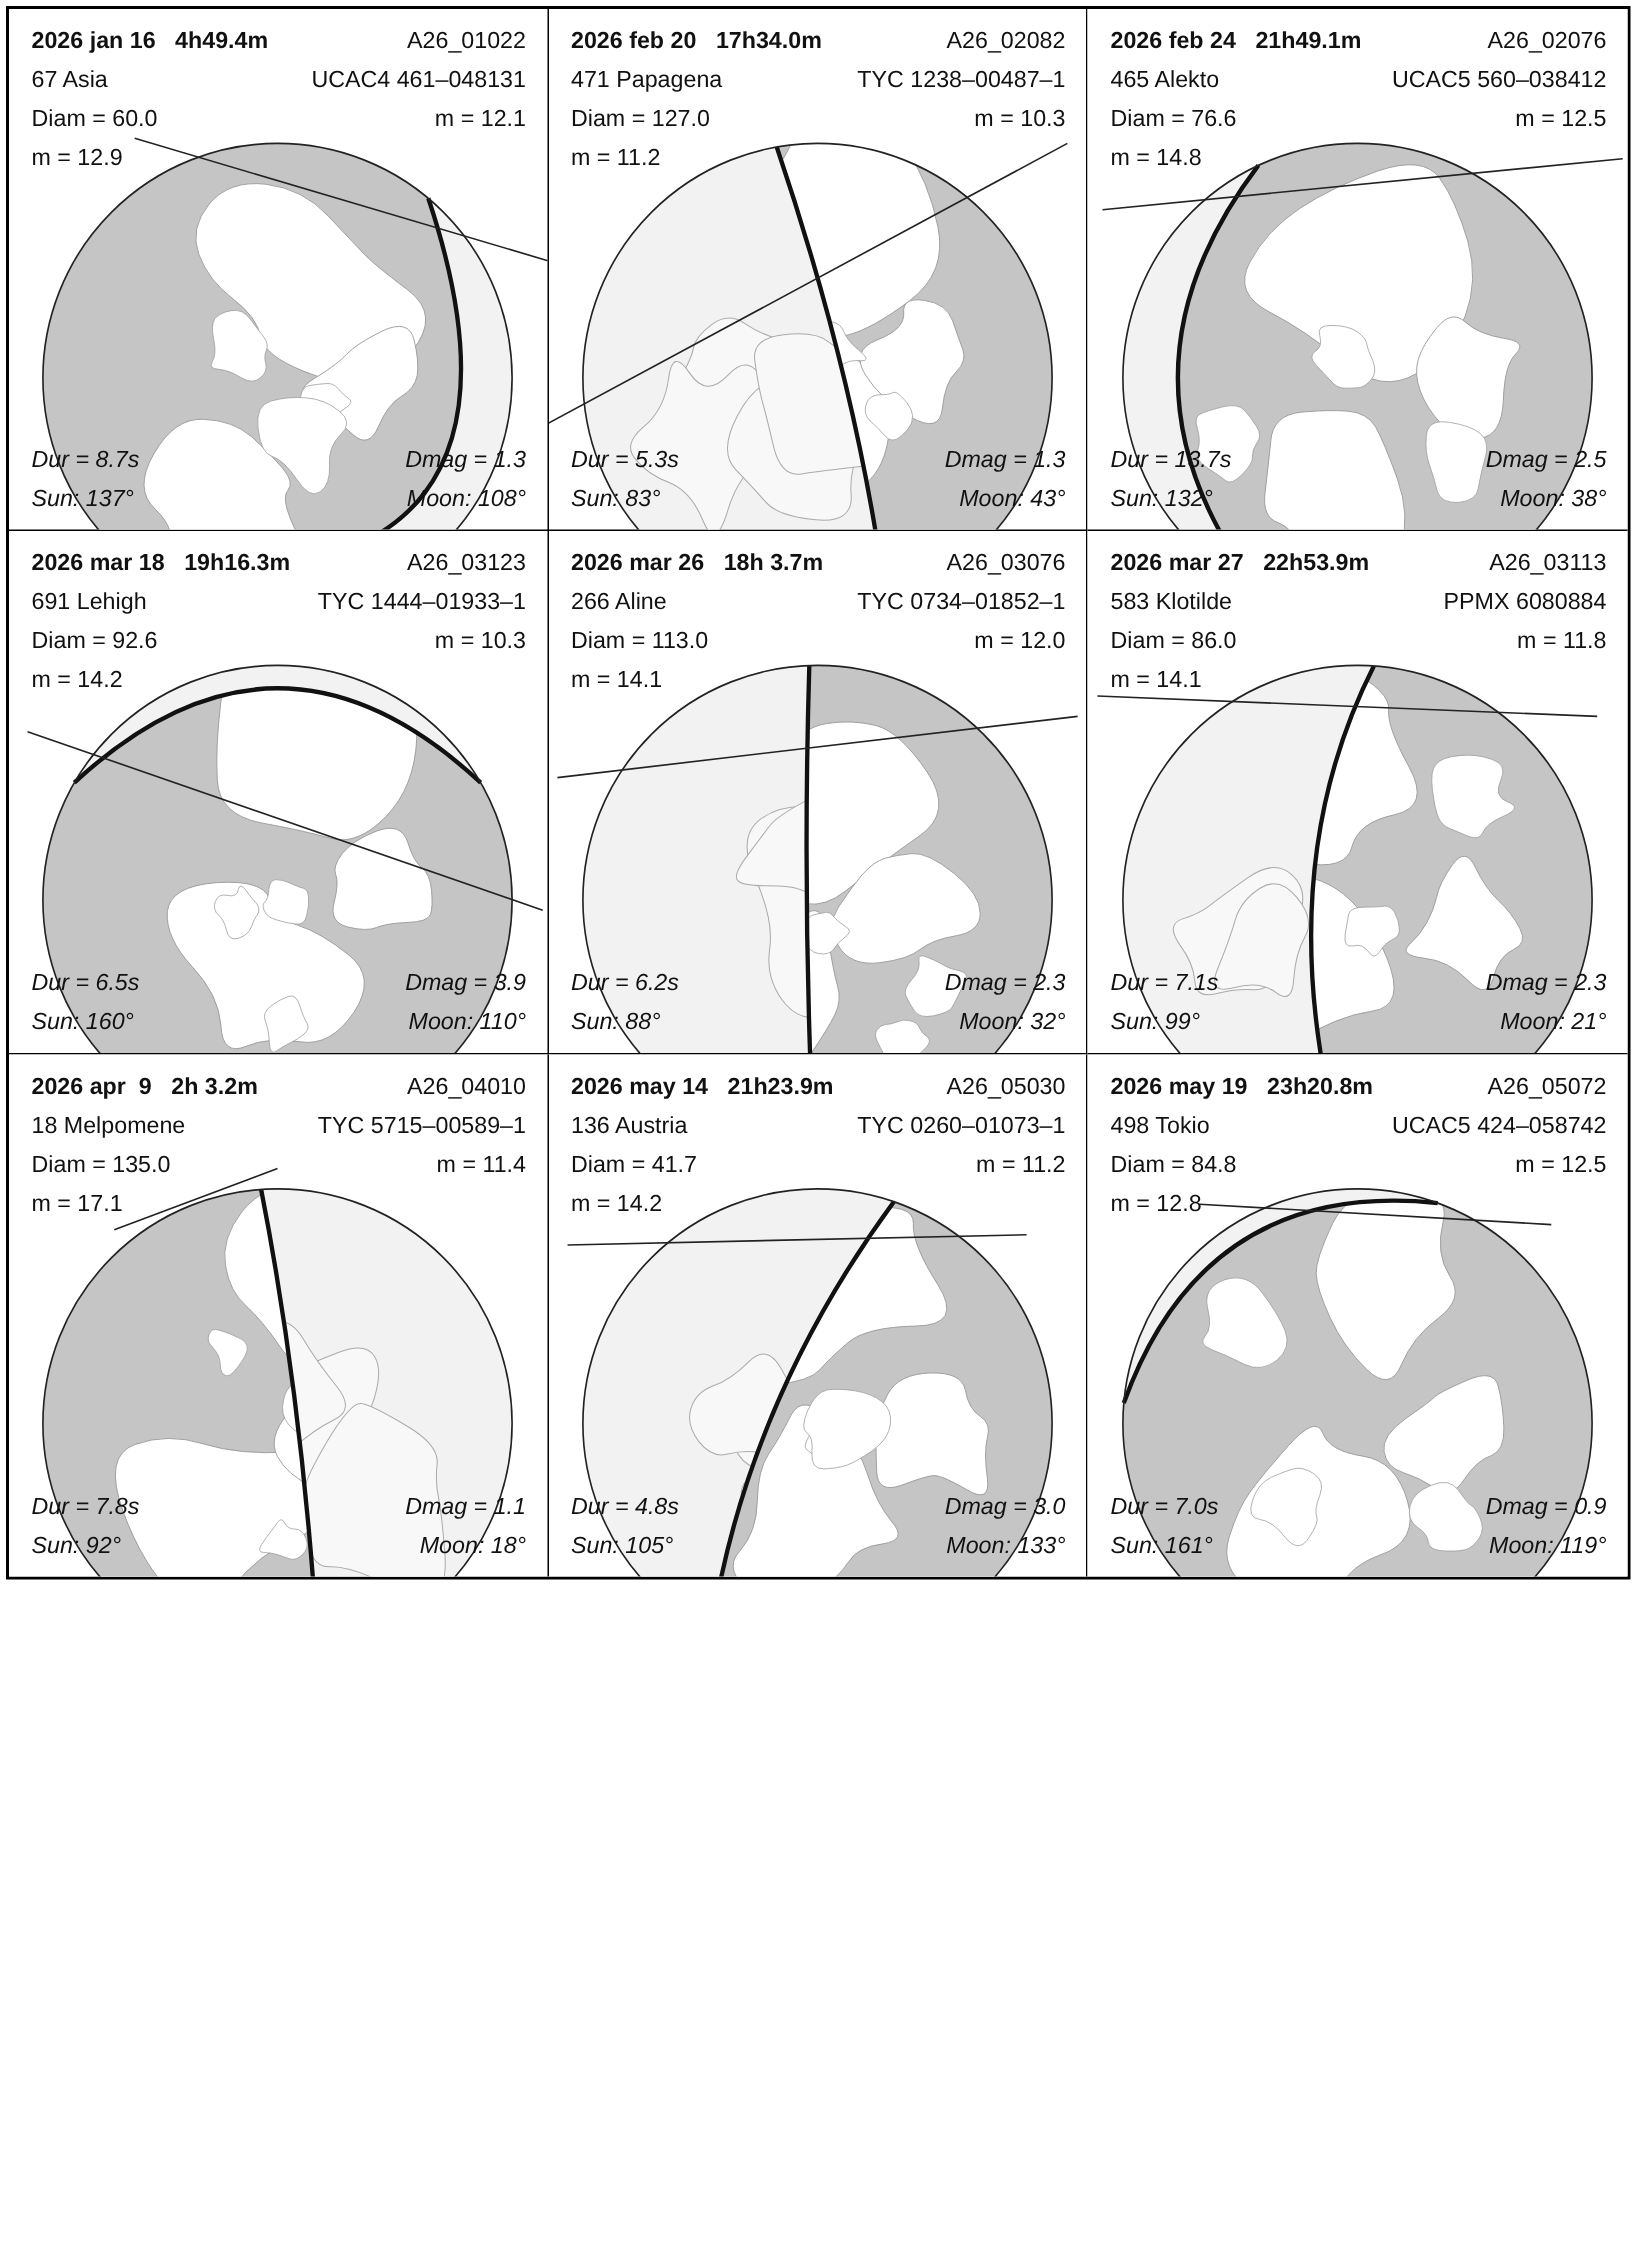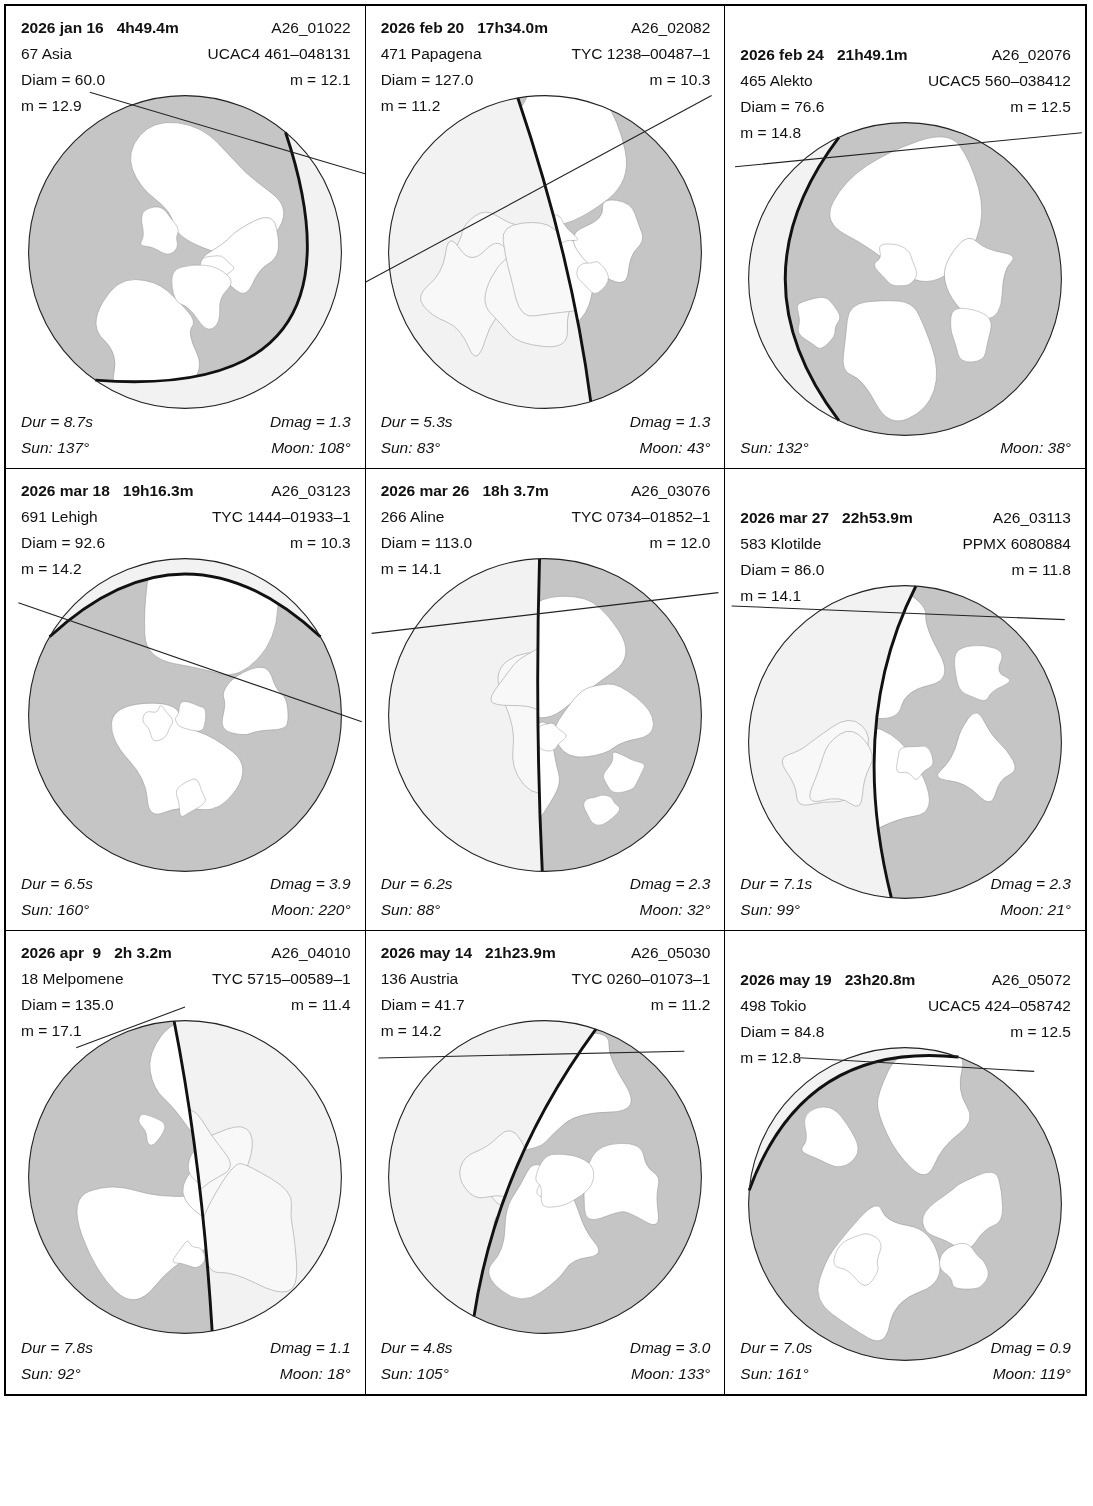--- a/index.html
+++ b/index.html
@@ -1,20 +1,20 @@
 <!DOCTYPE html>
 <html><head>
 <meta charset="utf-8">
 <style>
   html,body{margin:0;padding:0;background:#ffffff;}
   body{width:1093px;height:1506px;position:relative;font-family:"Liberation Sans",sans-serif;color:#111;}
-  .grid{position:absolute;left:4px;top:4px;width:1083px;height:1392px;box-sizing:border-box;
+  .grid{position:absolute;left:4px;top:4px;width:1083px;height:1049px;box-sizing:border-box;
         border:2px solid #000;display:grid;grid-template-columns:repeat(3,1fr);grid-template-rows:repeat(3,1fr);background:#fff;}
   .cell{position:relative;box-sizing:border-box;border-right:1.5px solid #000;border-bottom:1.5px solid #000;overflow:hidden;background:#fff;}
-  .cell:nth-child(3n){border-right:none;margin-top:27px;}
+  .cell:nth-child(3n){border-right:none;}
   .cell:nth-child(n+7){border-bottom:none;}
   .hdr{position:absolute;top:9px;left:15px;right:14px;font-size:15.5px;z-index:3;}
   .ftr{position:absolute;bottom:7px;left:15px;right:14px;font-size:15.5px;z-index:3;font-style:italic;}
   .row{display:flex;justify-content:space-between;line-height:26px;white-space:pre;}
   .b{font-weight:bold;}
   .tgap{margin-left:13px;}
   .globe{position:absolute;top:76px;left:50%;transform:translateX(-50%);width:340px;height:340px;z-index:1;}
   .globe svg{overflow:visible;display:block;width:100%;height:100%;}
 </style>
 </head>
@@ -185,20 +185,24 @@
             <path d="M75.0 65.8 Q74.1 69.1 73.7 71.6 Q73.3 74.1 69.8 74.4 Q66.3 74.6 65.6 72.1 Q65.0 69.5 64.1 67.0 Q63.2 64.6 63.5 61.3 Q63.8 58.0 68.0 58.7 Q72.2 59.3 74.1 60.9 Q76.0 62.5 75.0 65.8 Z" fill="#ffffff" stroke="#9a9a9a" stroke-width="0.15"></path>
             <path d="M53.0 46.6 Q53.9 48.9 52.7 50.3 Q51.4 51.8 50.3 51.9 Q49.3 52.0 47.6 52.0 Q45.9 52.0 44.8 50.6 Q43.6 49.3 41.9 47.5 Q40.3 45.8 41.7 44.8 Q43.2 43.9 42.6 41.7 Q41.9 39.6 45.0 39.7 Q48.1 39.7 49.9 40.9 Q51.7 42.2 51.8 43.3 Q52.0 44.4 53.0 46.6 Z" fill="#ffffff" stroke="#9a9a9a" stroke-width="0.15"></path>
           </g>
           <path d="M30.55955995992784 91.69015820368591 Q-1 50 30.55955995992783 8.309841796314096" fill="none" stroke="#111" stroke-width="0.85"></path>
           <circle cx="50" cy="50" r="46" fill="none" stroke="#222" stroke-width="0.32"></circle>
           <line x1="0" y1="17" x2="102" y2="7" stroke="#222" stroke-width="0.32"></line>
         </svg>
       </div>
     <div class="ftr">
       <div class="row">
+        <span>Dur = 13.7s</span>
+        <span>Dmag = 2.5</span>
+      </div>
+      <div class="row">
         <span>Sun: 132°</span>
         <span>Moon: 38°</span>
       </div>
     </div>
   </div>
     <div class="cell">
     <div class="hdr">
       <div class="row">
         <span class="b"><span>2026 mar 18</span><span class="tgap">19h16.3m</span></span>
         <span>A26_03123</span>
@@ -246,21 +250,21 @@
           <line x1="1" y1="17" x2="102" y2="52" stroke="#222" stroke-width="0.32"></line>
         </svg>
       </div>
     <div class="ftr">
       <div class="row">
         <span>Dur = 6.5s</span>
         <span>Dmag = 3.9</span>
       </div>
       <div class="row">
         <span>Sun: 160°</span>
-        <span>Moon: 220°</span>
+        <span>Moon: 110°</span>
       </div>
     </div>
   </div>
     <div class="cell">
     <div class="hdr">
       <div class="row">
         <span class="b"><span>2026 mar 26</span><span class="tgap">18h 3.7m</span></span>
         <span>A26_03076</span>
       </div>
       <div class="row">

